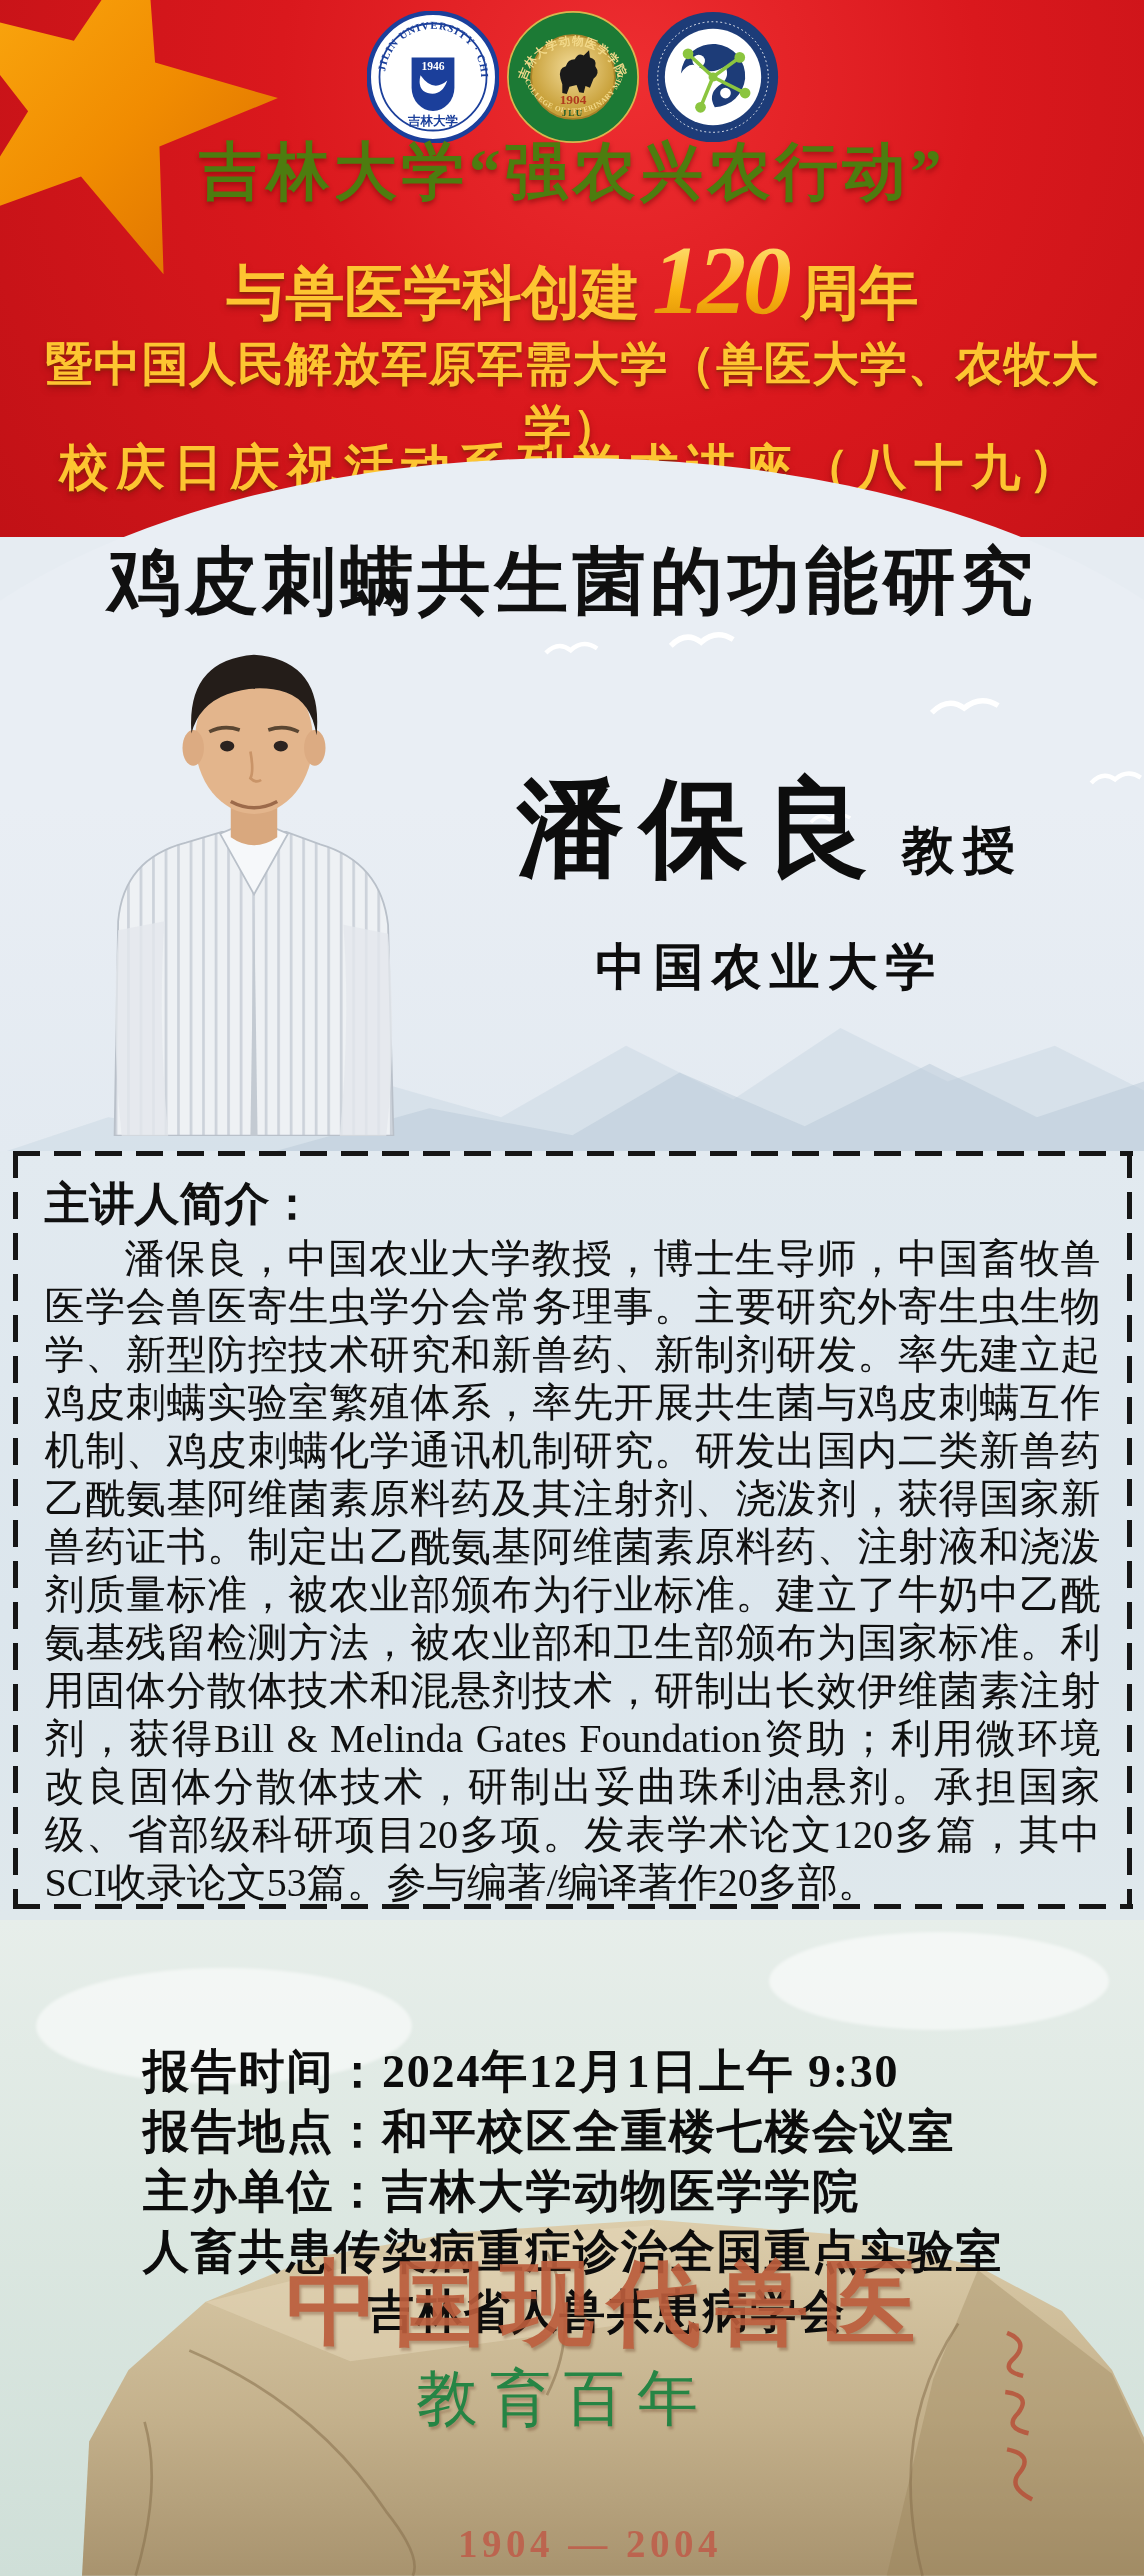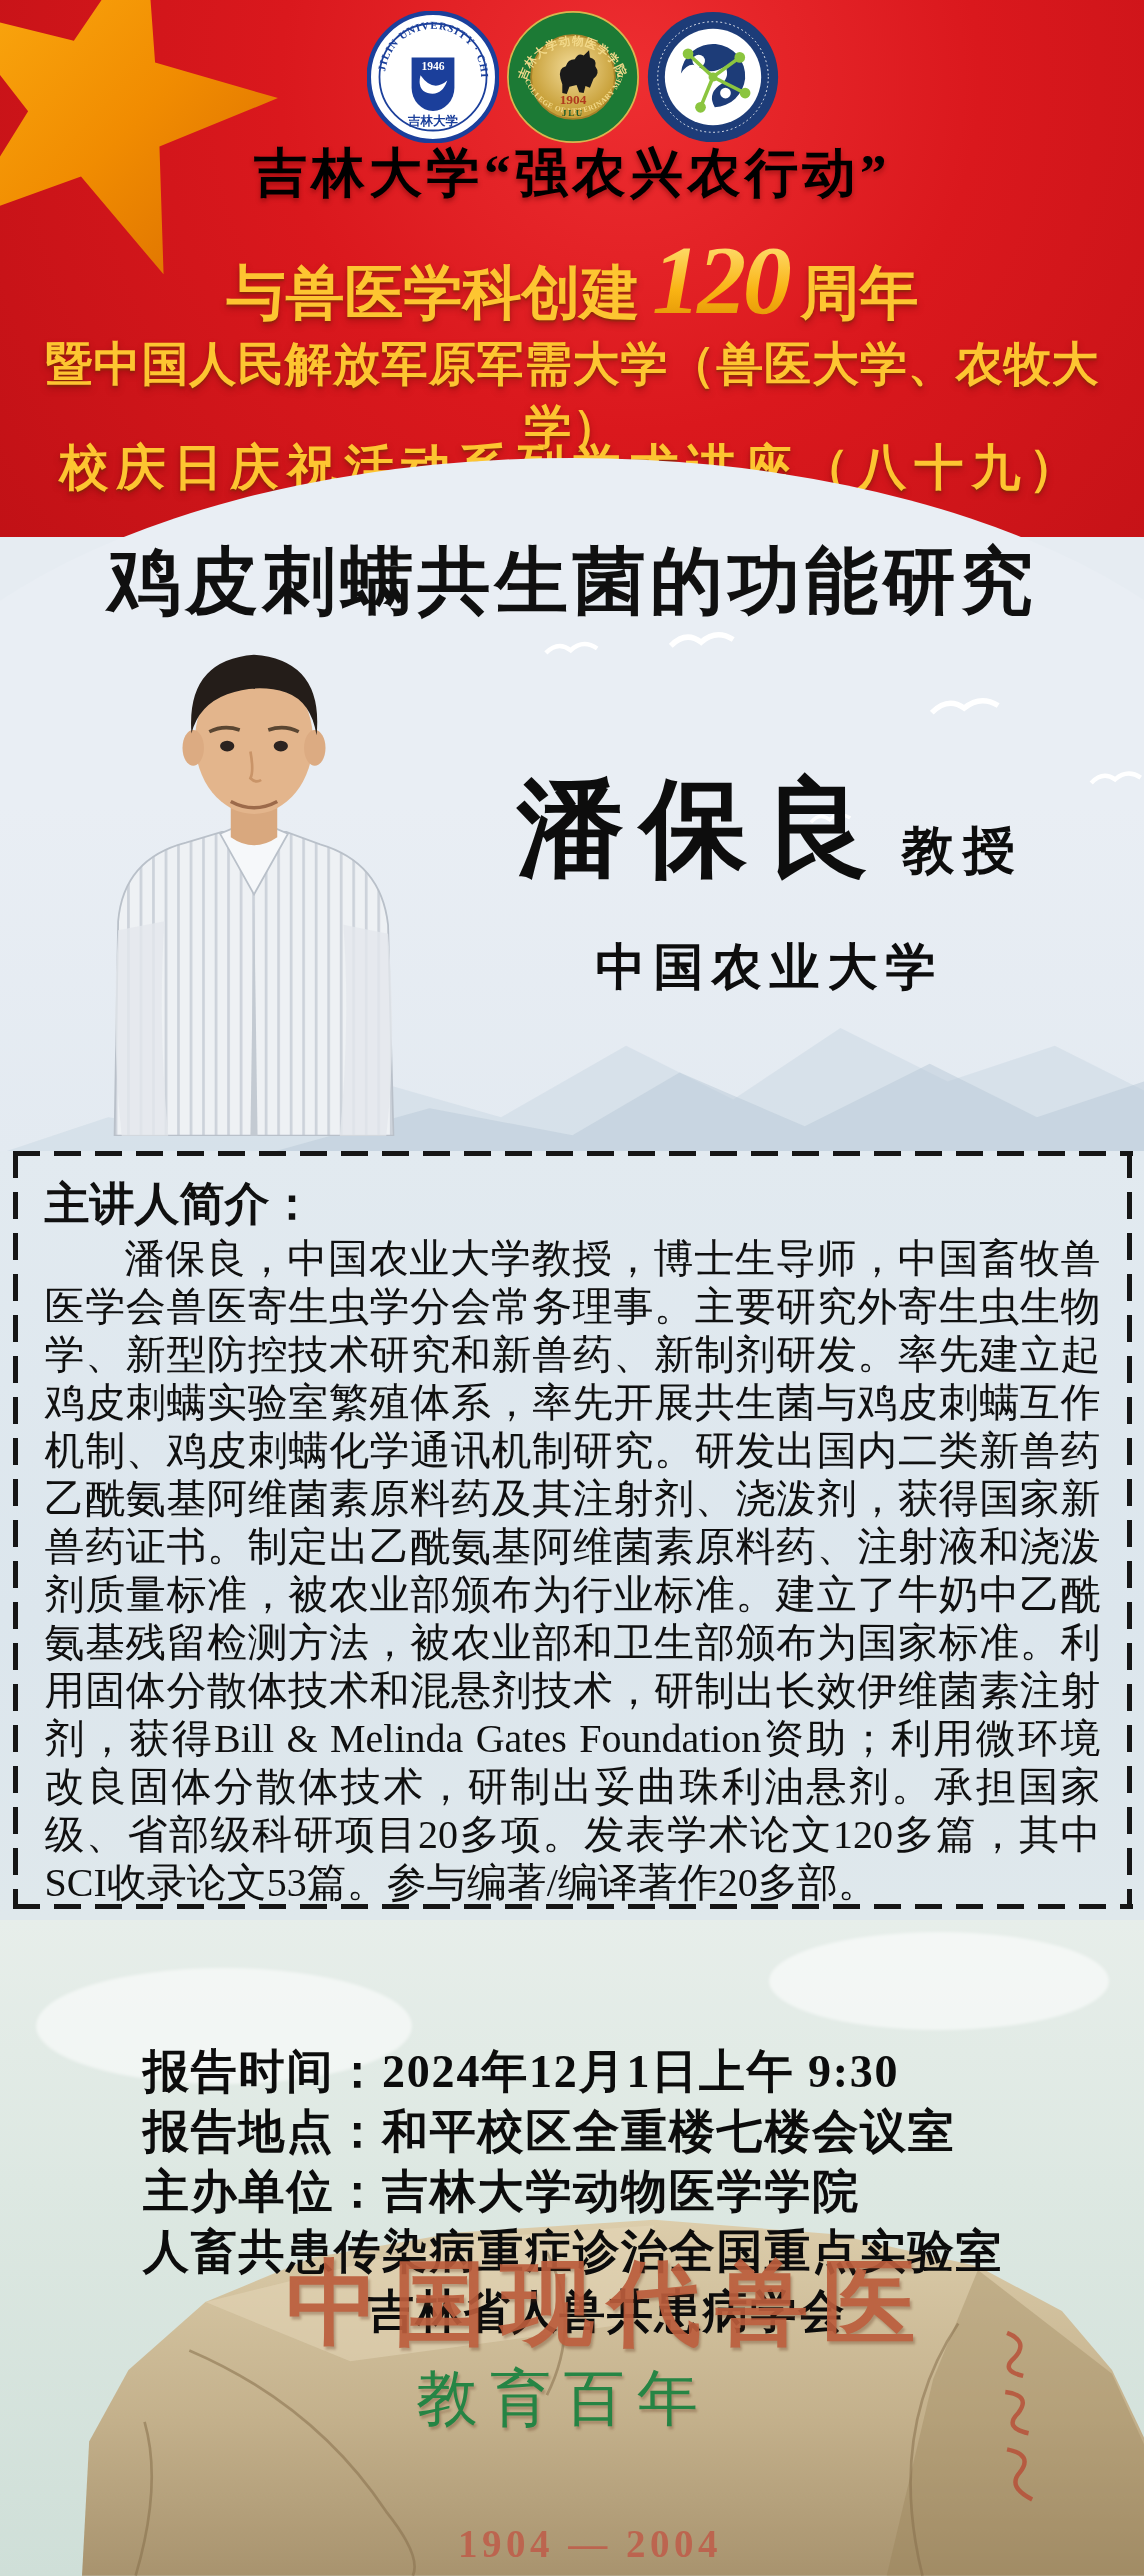--- a/index.html
+++ b/index.html
@@ -4,21 +4,21 @@
 <style>
   html,body{margin:0;padding:0;}
   body{font-family:"Liberation Serif","DejaVu Serif",serif;}
   #poster{position:relative;width:1145px;height:2576px;overflow:hidden;background:#e6ecf2;}
 
   
   .banner{position:absolute;left:0;top:0;width:1145px;height:537px;
     background:radial-gradient(circle at 55% 15%, #ee2e31 0%, #da181d 45%, #c11116 100%);}
   .star-wrap{position:absolute;left:-106px;top:-85px;width:411px;height:385px;}
   .banner-line{position:absolute;left:0;width:1145px;text-align:center;font-weight:bold;}
-  .l1{top:138px;font-size:53px;color:#000000;letter-spacing:4.5px;text-shadow:0 2.7px 5.4px rgba(90,0,0,.45);}
+  .l1{top:129px;font-size:63px;color:#4d7c0f;letter-spacing:4.5px;text-shadow:0 2.7px 5.4px rgba(90,0,0,.45);}
   .gold{color:#fdc531;text-shadow:0 1.8px 1.8px rgba(110,55,0,.55),0 3.6px 7.2px rgba(90,0,0,.35);}
   .l2{top:224px;font-size:59px;}
   .l2 .big-num{font-size:98px;font-style:italic;letter-spacing:-3.6px;
     background:linear-gradient(180deg,#ffe27a 10%,#f9b313 60%,#d98a00 100%);
     -webkit-background-clip:text;background-clip:text;color:transparent;
     padding:0 12.5px;text-shadow:none;}
   .l3{top:333px;font-size:47px;letter-spacing:0.9px;}
   .l4{top:435px;font-size:49px;letter-spacing:8px;}
 
   

